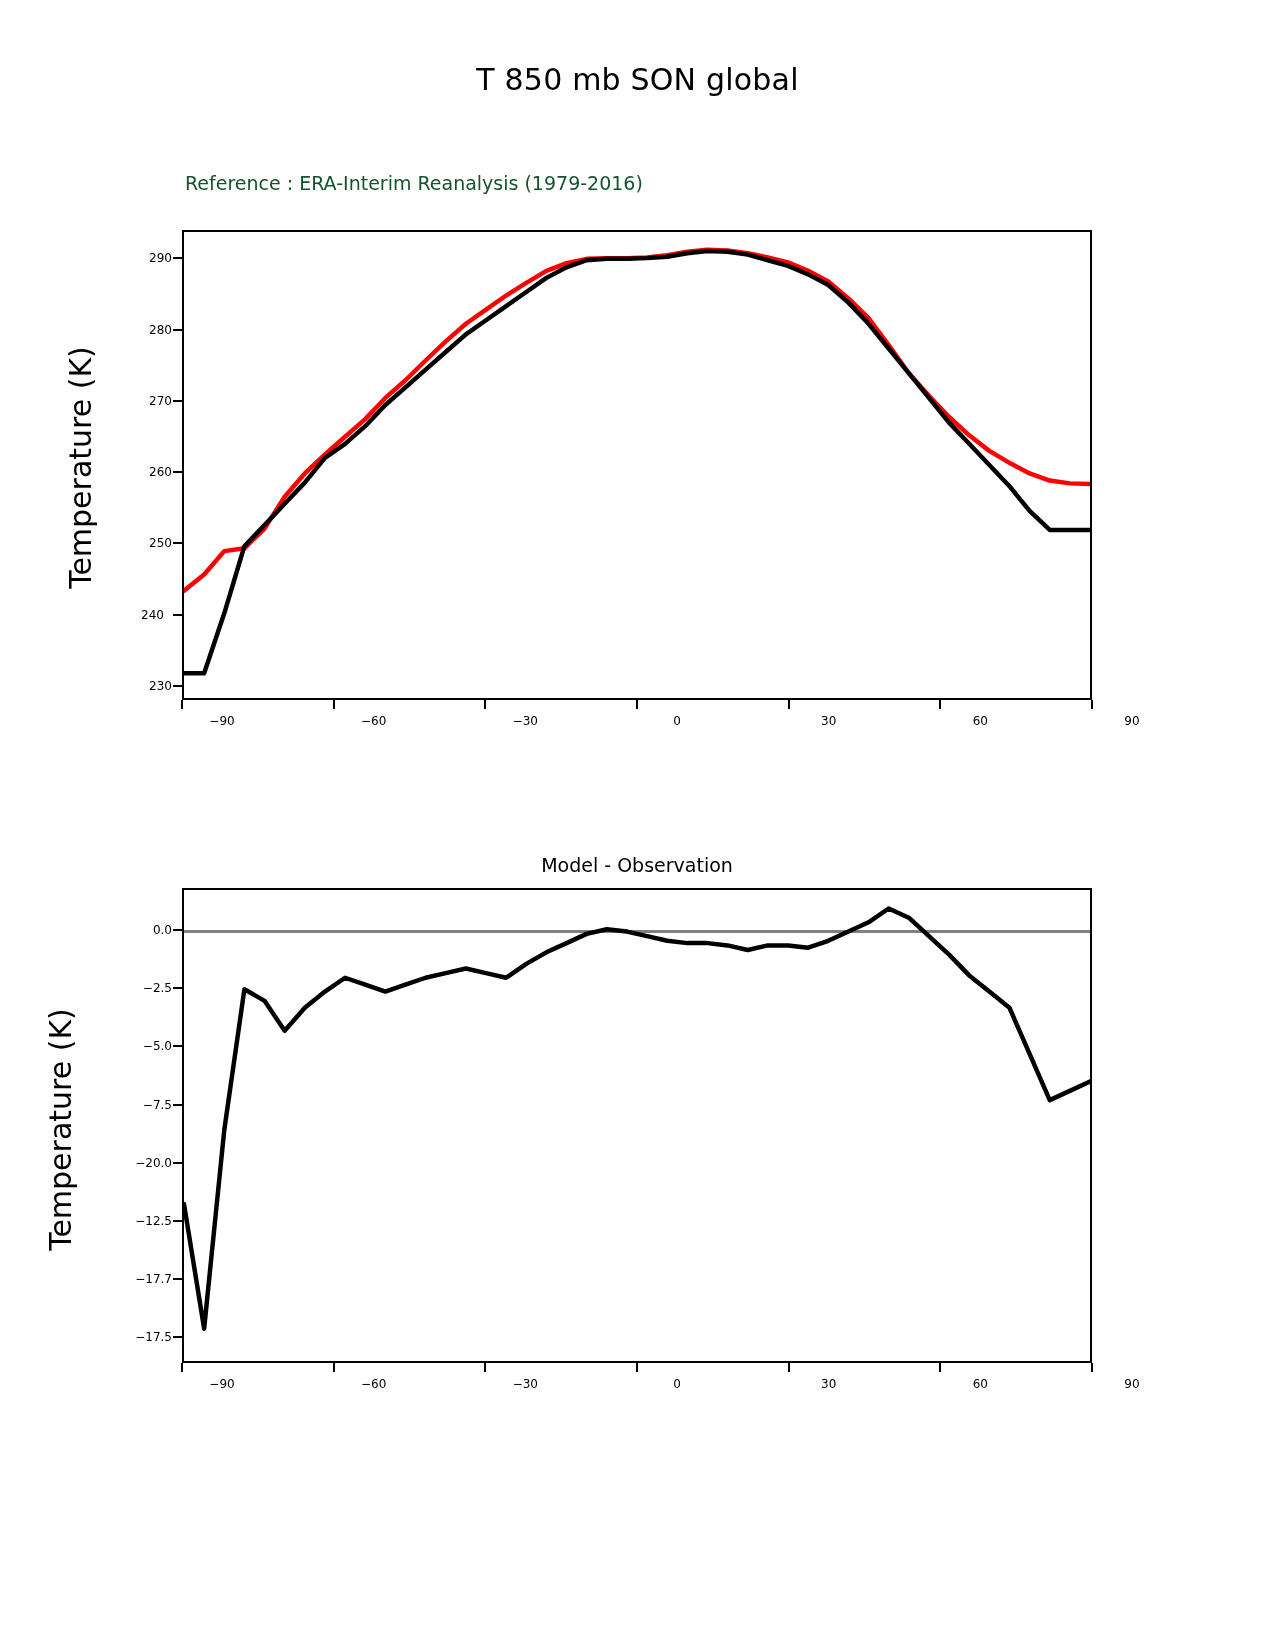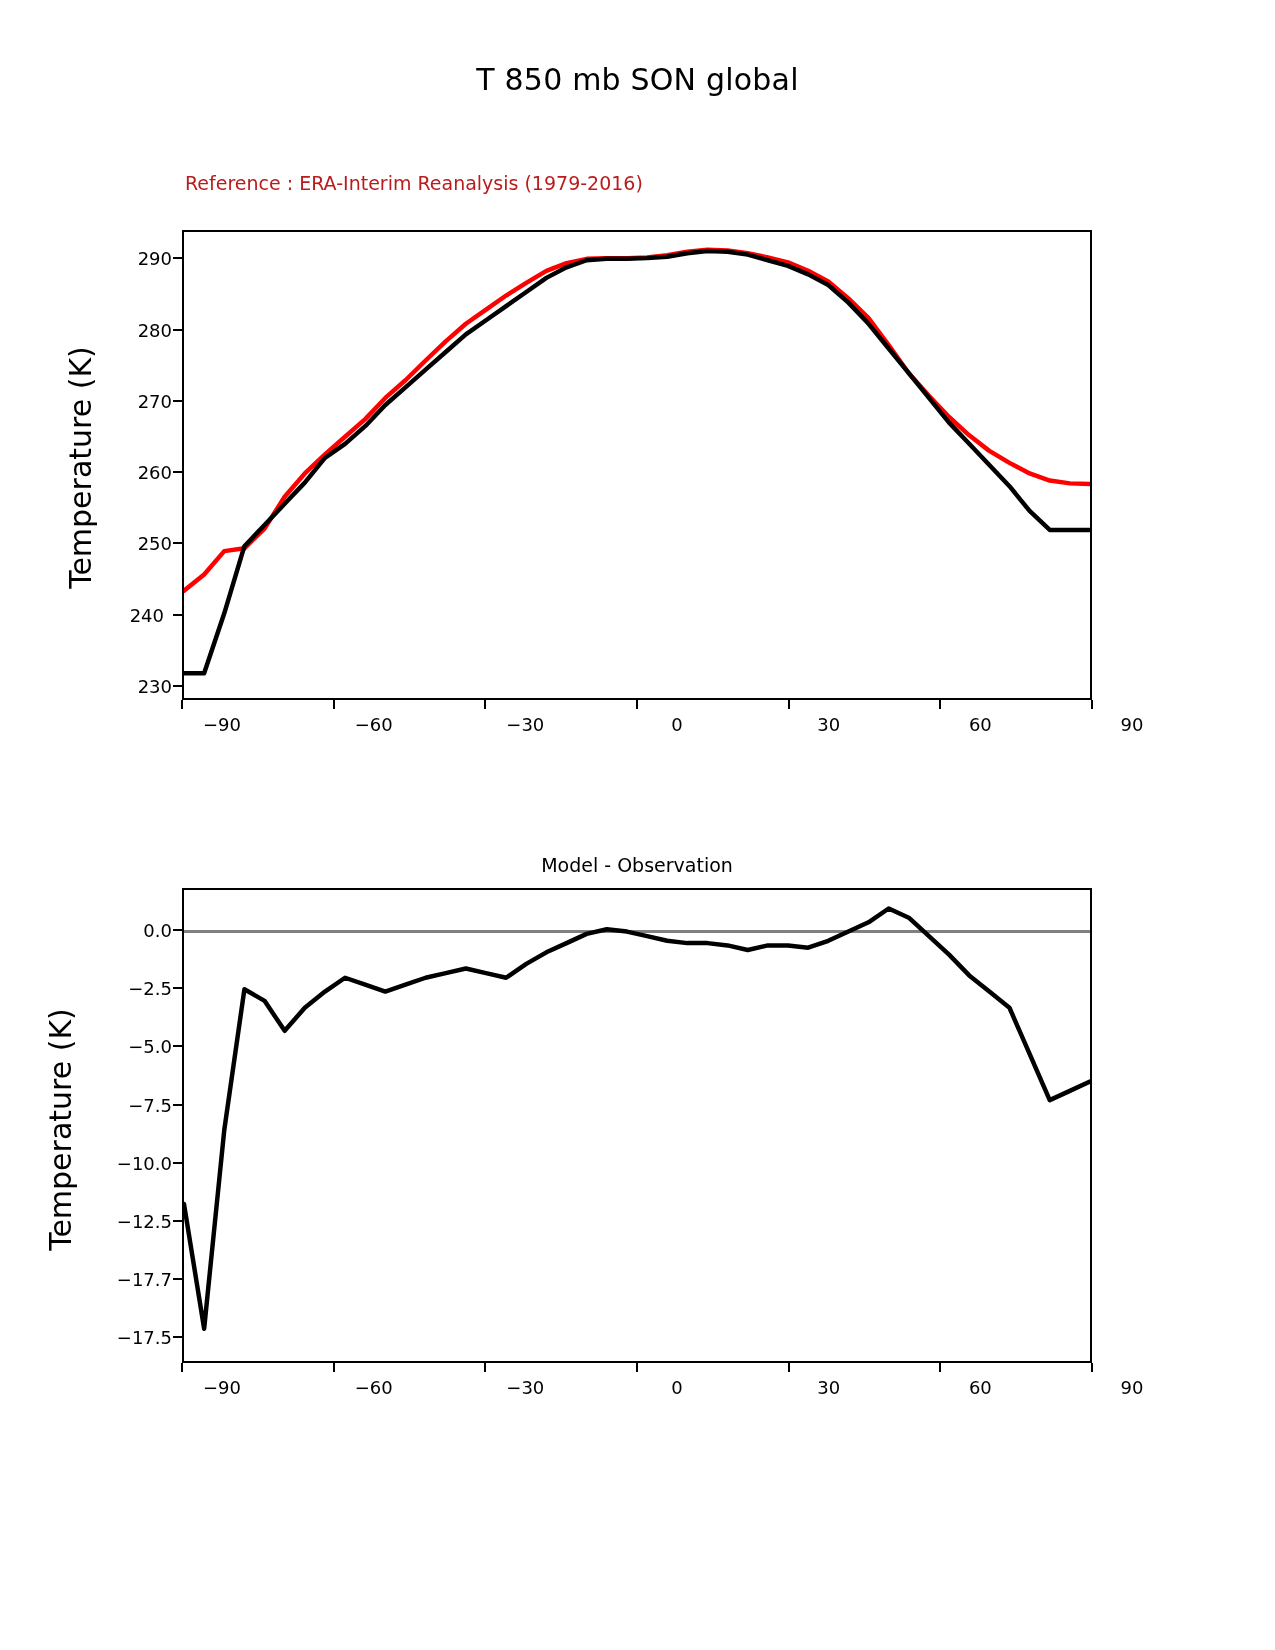--- a/index.html
+++ b/index.html
@@ -8,33 +8,33 @@
 
   .main-title{
     position:absolute;left:0;top:62px;width:1275px;text-align:center;
     font-size:30px;font-weight:400;letter-spacing:0.2px;
   }
 
   .caption{
     position:absolute;left:185px;top:168px;font-size:19px;line-height:30px;
   }
   .caption .test{color:#000;display:block;}
-  .caption .ref{color:#b91c1c;display:block;}
+  .caption .ref{color:#14532d;display:block;}
 
   
   .panel{position:absolute;}
   .plot-frame{position:absolute;border:2px solid #000;box-sizing:border-box;background:#fff;overflow:hidden;}
   .plot-frame svg{display:block;width:100%;height:100%;}
 
   .ylabel{
     position:absolute;transform-origin:center center;
     font-size:30px;white-space:nowrap;
   }
 
-  .tick-label{position:absolute;font-size:18px;white-space:nowrap;}
+  .tick-label{position:absolute;font-size:12px;white-space:nowrap;}
   .xtick{transform:translateX(-50%);margin-left:40px;}
   .ytick{transform:translateY(-50%);text-align:right;}
 
   .tickmark{position:absolute;background:#000;}
 
   .sub-title{
     position:absolute;text-align:center;font-size:19px;width:100%;
   }
 
   
@@ -123,21 +123,21 @@
         <div class="tick-label xtick" style="left: 637px; top: 517px;">0</div>
         <div class="tick-label xtick" style="left: 788.667px; top: 517px;">30</div>
         <div class="tick-label xtick" style="left: 940.333px; top: 517px;">60</div>
         <div class="tick-label xtick" style="left: 1092px; top: 517px;">90</div>
       </div>
     <div id="p2-yticks">
         <div class="tick-label ytick" style="left: 84px; width: 88px; top: 69.9118px;">0.0</div>
         <div class="tick-label ytick" style="left: 84px; width: 88px; top: 128.123px;">−2.5</div>
         <div class="tick-label ytick" style="left: 84px; width: 88px; top: 186.333px;">−5.0</div>
         <div class="tick-label ytick" style="left: 84px; width: 88px; top: 244.544px;">−7.5</div>
-        <div class="tick-label ytick" style="left: 84px; width: 88px; top: 302.755px;">−10.0</div>
+        <div class="tick-label ytick" style="left: 84px; width: 88px; top: 302.755px;">−20.0</div>
         <div class="tick-label ytick" style="left: 84px; width: 88px; top: 360.966px;">−12.5</div>
         <div class="tick-label ytick" style="left: 84px; width: 88px; top: 419.176px;">−17.7</div>
         <div class="tick-label ytick" style="left: 84px; width: 88px; top: 477.387px;">−17.5</div>
       </div>
     <div id="p2-marks">
         <div class="tickmark" style="left: 181px; top: 503px; width: 2px; height: 9px;"></div>
         <div class="tickmark" style="left: 332.667px; top: 503px; width: 2px; height: 9px;"></div>
         <div class="tickmark" style="left: 484.333px; top: 503px; width: 2px; height: 9px;"></div>
         <div class="tickmark" style="left: 636px; top: 503px; width: 2px; height: 9px;"></div>
         <div class="tickmark" style="left: 787.667px; top: 503px; width: 2px; height: 9px;"></div>

